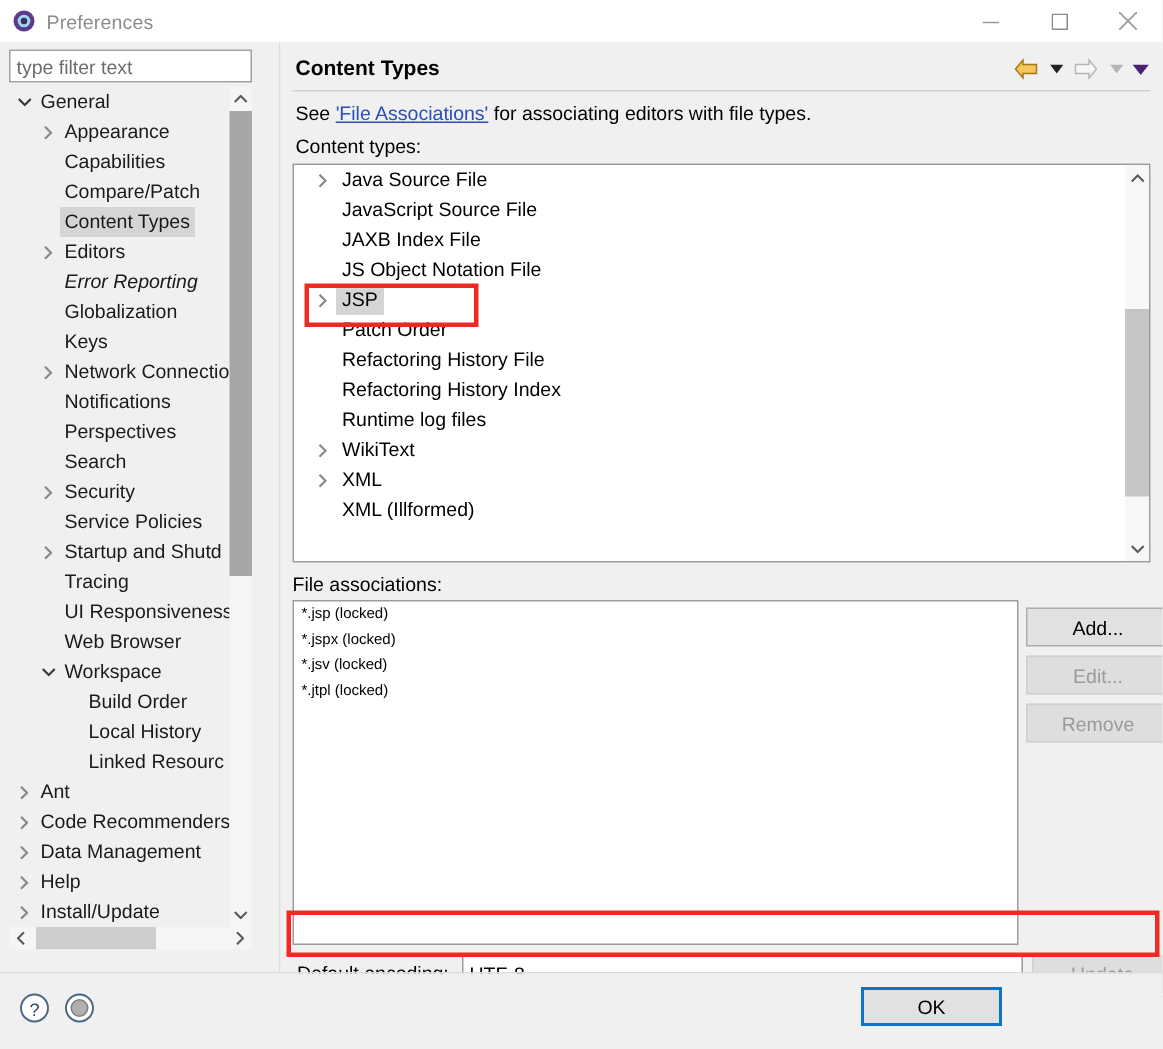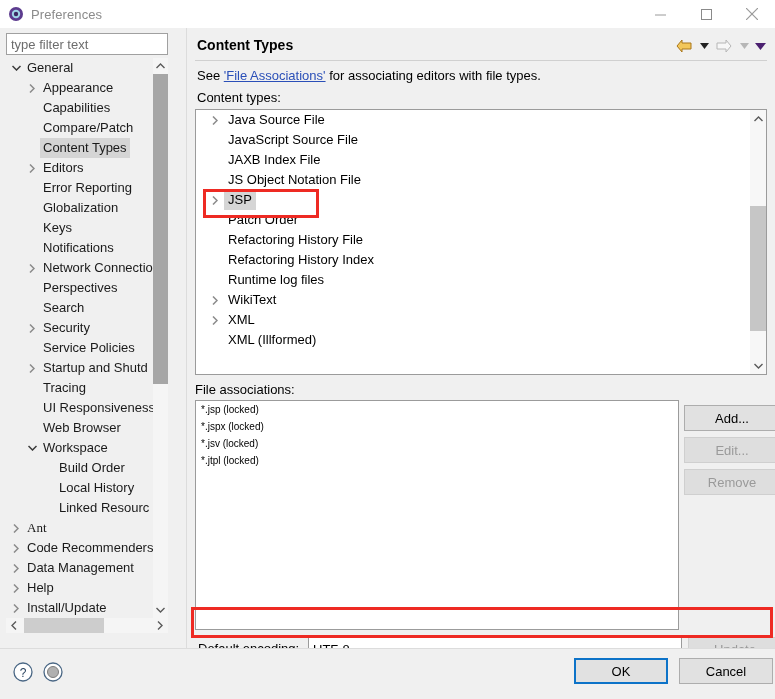--- a/index.html
+++ b/index.html
@@ -274,43 +274,43 @@
           <span class="tlabel">Content Types</span>
         </div>
         <div class="tree-row" style="padding-left: 18px;">
           <span class="twisty">
             <svg width="6" height="9">
               <polyline points="1,0.5 5,4.5 1,8.5" fill="none" stroke="#8a8a8a" stroke-width="1.5"></polyline>
             </svg>
           </span>
           <span class="tlabel">Editors</span>
         </div>
-        <div class="tree-row" style="padding-left: 18px;">
+        <div class="tree-row" style="padding-left: 18px; font-style: italic;">
           <span class="twisty"></span>
           <span class="tlabel">Error Reporting</span>
         </div>
         <div class="tree-row" style="padding-left: 18px;">
           <span class="twisty"></span>
           <span class="tlabel">Globalization</span>
         </div>
         <div class="tree-row" style="padding-left: 18px;">
           <span class="twisty"></span>
           <span class="tlabel">Keys</span>
         </div>
         <div class="tree-row" style="padding-left: 18px;">
+          <span class="twisty">
+            <svg width="6" height="9">
+              <polyline points="1,0.5 5,4.5 1,8.5" fill="none" stroke="#8a8a8a" stroke-width="1.5"></polyline>
+            </svg>
+          </span>
+          <span class="tlabel">Network Connectio</span>
+        </div>
+        <div class="tree-row" style="padding-left: 18px;">
           <span class="twisty"></span>
           <span class="tlabel">Notifications</span>
-        </div>
-        <div class="tree-row" style="padding-left: 18px;">
-          <span class="twisty">
-            <svg width="6" height="9">
-              <polyline points="1,0.5 5,4.5 1,8.5" fill="none" stroke="#8a8a8a" stroke-width="1.5"></polyline>
-            </svg>
-          </span>
-          <span class="tlabel">Network Connectio</span>
         </div>
         <div class="tree-row" style="padding-left: 18px;">
           <span class="twisty"></span>
           <span class="tlabel">Perspectives</span>
         </div>
         <div class="tree-row" style="padding-left: 18px;">
           <span class="twisty"></span>
           <span class="tlabel">Search</span>
         </div>
         <div class="tree-row" style="padding-left: 18px;">
@@ -358,21 +358,21 @@
           <span class="tlabel">Build Order</span>
         </div>
         <div class="tree-row" style="padding-left: 34px;">
           <span class="twisty"></span>
           <span class="tlabel">Local History</span>
         </div>
         <div class="tree-row" style="padding-left: 34px;">
           <span class="twisty"></span>
           <span class="tlabel">Linked Resourc</span>
         </div>
-        <div class="tree-row" style="padding-left: 2px; font-family: Liberation Serif, serif;">
+        <div class="tree-row" style="padding-left: 2px;">
           <span class="twisty">
             <svg width="6" height="9">
               <polyline points="1,0.5 5,4.5 1,8.5" fill="none" stroke="#8a8a8a" stroke-width="1.5"></polyline>
             </svg>
           </span>
           <span class="tlabel">Ant</span>
         </div>
         <div class="tree-row" style="padding-left: 2px;">
           <span class="twisty">
             <svg width="6" height="9">
@@ -593,15 +593,14 @@
       </svg>
     </span>
     <span id="restore-icon">
       <svg width="22" height="22" viewBox="0 0 22 22">
         <circle cx="11" cy="11" r="9" fill="#fff" stroke="#4a6785" stroke-width="1.3"></circle>
         <circle cx="11" cy="11" r="5.5" fill="#b0b0b0" stroke="#7d7d7d" stroke-width="1"></circle>
       </svg>
     </span>
   </div>
   <div class="dlg-btn" id="btn-ok">OK</div>
-  <div class="dlg-btn" id="btn-cancel">Cancel</div>
 
 </div>
 
 </body></html>

